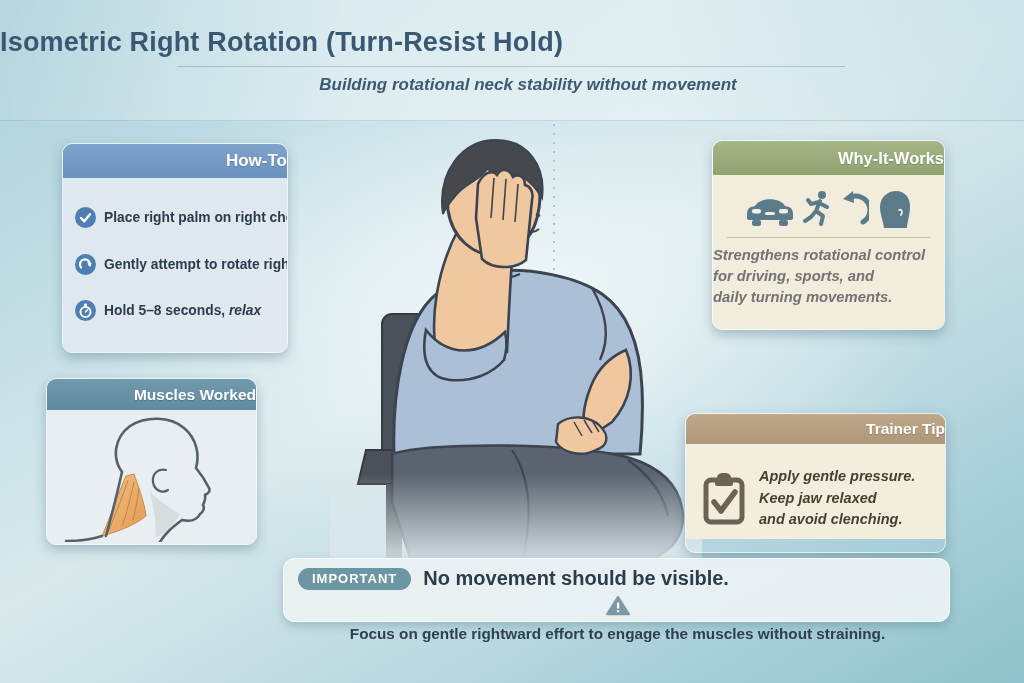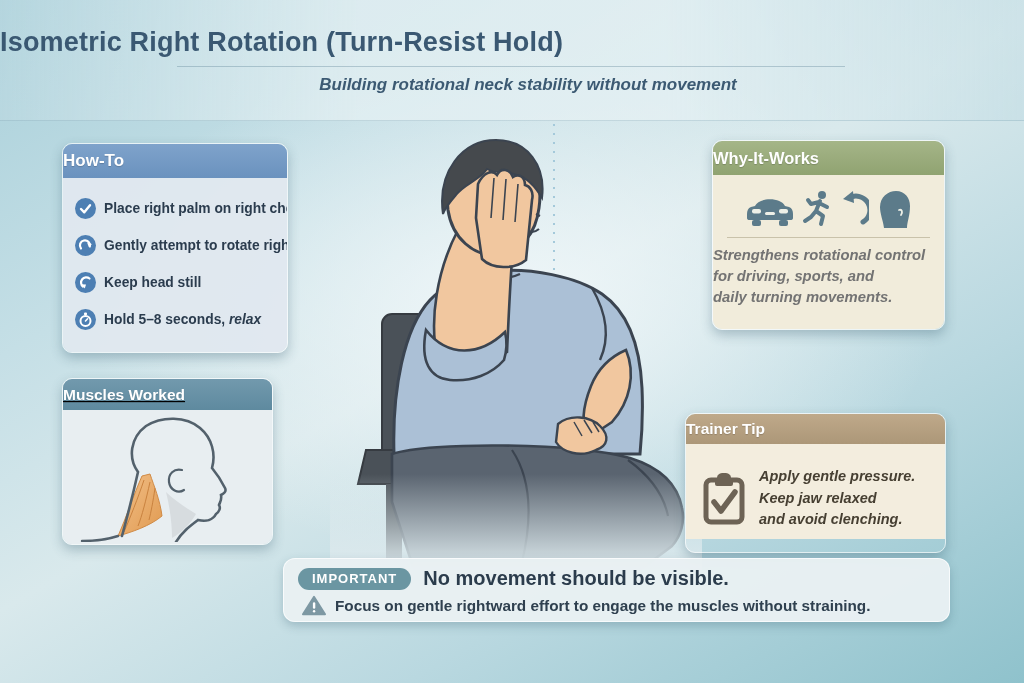--- a/index.html
+++ b/index.html
@@ -19,34 +19,34 @@
   .title { position:absolute; top:27px; left:0; width:1024px; text-align:left;
     font-size:27px; font-weight:bold; color:#3a5872; letter-spacing:0.2px; }
   .title-divider { position:absolute; top:66px; left:177px; width:668px; height:1px;
     background:rgba(90,125,145,0.35); }
   .subtitle { position:absolute; top:75px; left:16px; width:1024px; text-align:center;
     font-size:17px; font-style:italic; font-weight:600; color:#3c5a73; }
 
   
   .card { position:absolute; border-radius:10px; overflow:hidden;
     box-shadow:0 5px 12px rgba(40,80,100,0.30); border:1px solid rgba(255,255,255,0.65); }
-  .card-header { width:100%; text-align:left; color:#fff; font-weight:bold;
+  .card-header { width:100%; text-align:right; color:#fff; font-weight:bold;
     text-shadow:0 1px 1px rgba(0,0,0,0.18); }
 
   .howto { left:62px; top:143px; width:226px; height:210px; }
   .howto .card-header { height:34px; line-height:34px; font-size:17px;
     background:linear-gradient(180deg,#7fa3cb,#6a92be); }
   .howto-body { height:176px; background:rgba(224,232,239,0.95);
     display:flex; flex-direction:column; justify-content:space-evenly; padding:4px 10px 8px 12px; }
   .howto-row { display:flex; align-items:center; gap:8px; }
   .howto-ic { width:21px; height:21px; flex:0 0 21px; }
   .howto-txt { font-size:13.8px; font-weight:600; color:#2b3c4e; white-space:nowrap; }
   .howto-txt em { font-style:italic; font-weight:600; }
 
-  .muscles { left:62px; top:378px; width:211px; height:167px;text-decoration:underline; }
+  .muscles { left:46px; top:378px; width:211px; height:167px; }
   .muscles .card-header { height:31px; line-height:31px; font-size:15.5px;
     background:linear-gradient(180deg,#7299ad,#5e8a9f); }
   .muscles-body { height:136px; background:#e8eef1; display:flex; justify-content:center; align-items:center; }
 
   .why { left:712px; top:140px; width:233px; height:190px; }
   .why .card-header { height:34px; line-height:34px; font-size:16.5px;
     background:linear-gradient(180deg,#a5b588,#90a371); }
   .why-body { height:156px; background:#f1ecdb; }
   .why-icons { display:flex; justify-content:center; align-items:center; gap:7px; padding-top:9px; height:58px; }
   .why-divider { margin:4px 14px 7px; border-top:1px solid #c9c2aa; }
@@ -61,21 +61,21 @@
 
   
   .banner { position:absolute; left:283px; top:558px; width:667px; height:64px;
     background:rgba(233,240,242,0.96); border-radius:12px;
     box-shadow:0 4px 10px rgba(40,80,100,0.25); border:1px solid rgba(255,255,255,0.7);
     padding:8px 16px 6px 14px; }
   .banner-row1 { display:flex; align-items:center; gap:12px; }
   .badge { background:#6b96a2; color:#fff; font-size:13px; font-weight:bold;
     letter-spacing:1px; padding:3px 14px 4px; border-radius:13px; }
   .banner-main { font-size:20px; font-weight:600; color:#2b3c4c; }
-  .banner-row2 { display:flex; align-items:center; gap:9px; margin-top:5px; padding-left:4px; }
+  .banner-row2 { display:flex; align-items:center; gap:9px; margin-top:5px; padding-left:4px;flex-direction:column; }
   .banner-sub { font-size:15.3px; font-weight:600; color:#2f404f; }
 
   .figure-wrap { position:absolute; left:330px; top:118px; width:372px; height:452px; }
 </style>
 </head>
 <body>
 
 <div class="stage">
 
   <div class="header-strip"></div>
@@ -159,28 +159,20 @@
           </svg>
         <span class="howto-txt">Place right palm on right cheek</span>
       </div>
       <div class="howto-row">
         <svg class="howto-ic" viewBox="0 0 21 21">
             <circle cx="10.5" cy="10.5" r="10.5" fill="#4d7fb3"></circle>
             <path d="M 6,13.5 A 5,5 0 1 1 14.8,11.5" stroke="#fff" stroke-width="2.2" fill="none" stroke-linecap="round"></path>
             <path d="M 12.2,8 L 16.8,9 L 14.2,12.6 Z" fill="#fff"></path>
           </svg>
         <span class="howto-txt">Gently attempt to rotate right</span>
-      </div>
-      <div class="howto-row">
-        <svg class="howto-ic" viewBox="0 0 21 21">
-            <circle cx="10.5" cy="10.5" r="10.5" fill="#4d7fb3"></circle>
-            <path d="M 14.5,6.5 A 5,5 0 1 0 8,14.6" stroke="#fff" stroke-width="2.2" fill="none" stroke-linecap="round"></path>
-            <path d="M 6.2,12.2 L 9.8,16.6 L 11,12.4 Z" fill="#fff"></path>
-          </svg>
-        <span class="howto-txt">Keep head still</span>
       </div>
       <div class="howto-row">
         <svg class="howto-ic" viewBox="0 0 21 21">
             <circle cx="10.5" cy="10.5" r="10.5" fill="#4d7fb3"></circle>
             <circle cx="10.5" cy="12" r="5" stroke="#fff" stroke-width="2" fill="none"></circle>
             <rect x="9" y="3.6" width="3" height="2.6" rx="1" fill="#fff"></rect>
             <path d="M 10.5,12 L 12.6,9.8" stroke="#fff" stroke-width="1.6" stroke-linecap="round"></path>
           </svg>
         <span class="howto-txt"><span>Hold 5–8 seconds, </span><em>relax</em></span>
       </div>

